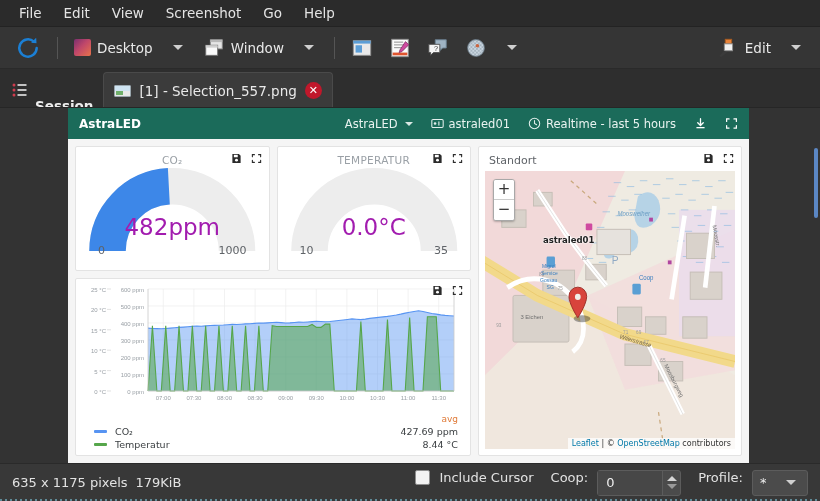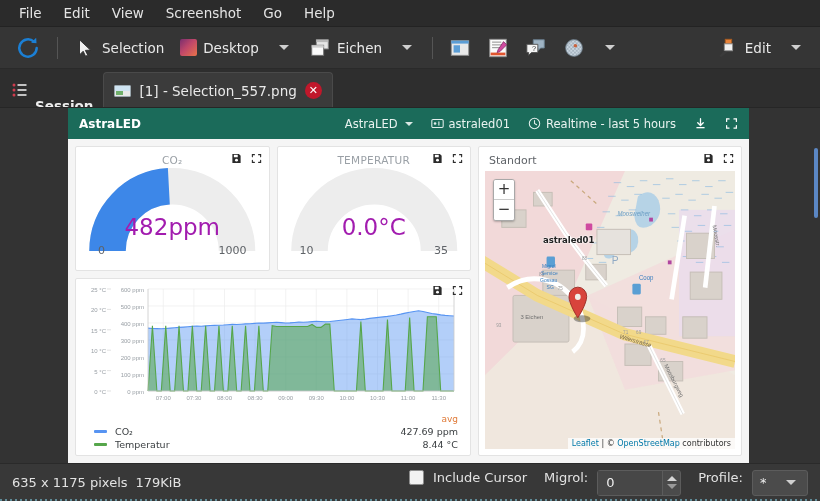--- a/index.html
+++ b/index.html
@@ -234,43 +234,37 @@
   <div class="toolbar">
 
     <div class="tb-btn">
       <svg class="ico ico-refresh" viewBox="0 0 24 24">
         <path d="M20 12a8 8 0 1 1-2.6-5.9" fill="none" stroke="#1b7fd4" stroke-width="2.3" stroke-linecap="round"></path>
         <path d="M19.5 2.6 19.9 7.6 14.9 7.1z" fill="#1b7fd4"></path>
       </svg>
     </div>
     <div class="tb-sep"></div>
 
-    <div class="tb-btn">
-      <svg class="ico" viewBox="0 0 24 24">
-        <path d="M6 3 6 19.5 10 15.5 12.6 21 15 19.8 12.4 14.6 18 14.3z" fill="#f0f0f0" stroke="#2b2b2b" stroke-width="1"></path>
-      </svg>
-      <span class="tb-label">Selection</span>
-    </div>
 
     <div class="tb-btn">
       <span class="sw-desktop"></span>
       <span class="tb-label">Desktop</span>
     </div>
     <div class="tb-btn">
       <span class="caret"></span>
     </div>
 
     <div class="tb-btn">
       <svg class="ico" viewBox="0 0 24 24">
         <rect x="8" y="3" width="13" height="10" fill="#e6e6e6" stroke="#8a8a8a"></rect>
         <rect x="8" y="3" width="13" height="2.6" fill="#b9b9b9"></rect>
         <rect x="3" y="9" width="13" height="11" fill="#fafafa" stroke="#6f6f6f"></rect>
         <rect x="3" y="9" width="13" height="2.6" fill="#cfcfcf"></rect>
       </svg>
-      <span class="tb-label">Eichen</span>
+      <span class="tb-label">Window</span>
     </div>
     <div class="tb-btn">
       <span class="caret"></span>
     </div>
 
     <div class="tb-sep"></div>
 
     <div class="tb-btn">
       <svg class="ico" viewBox="0 0 24 24">
         <rect x="2.5" y="4" width="19" height="16" fill="#e9e9e9" stroke="#8f8f8f"></rect>
@@ -680,21 +674,21 @@
   </div>
 
   <div class="statusbar">
     <div class="focus-dots"></div>
     <span class="sb-text">635 x 1175 pixels</span>
     <span class="sb-text">179KiB</span>
 
     <div class="sb-right">
       <span class="chk"></span>
       <span class="sb-text">Include Cursor</span>
-      <span class="sb-text" style="margin-left:8px">Migrol:</span>
+      <span class="sb-text" style="margin-left:8px">Coop:</span>
       <span class="spin">
         <span class="spin-val">0</span>
         <span class="spin-arrows">
           <span class="arr-up"></span>
           <span class="arr-dn"></span>
         </span>
       </span>
       <span class="sb-text" style="margin-left:8px">Profile:</span>
       <span class="profile-sel">
         <span>*</span>

